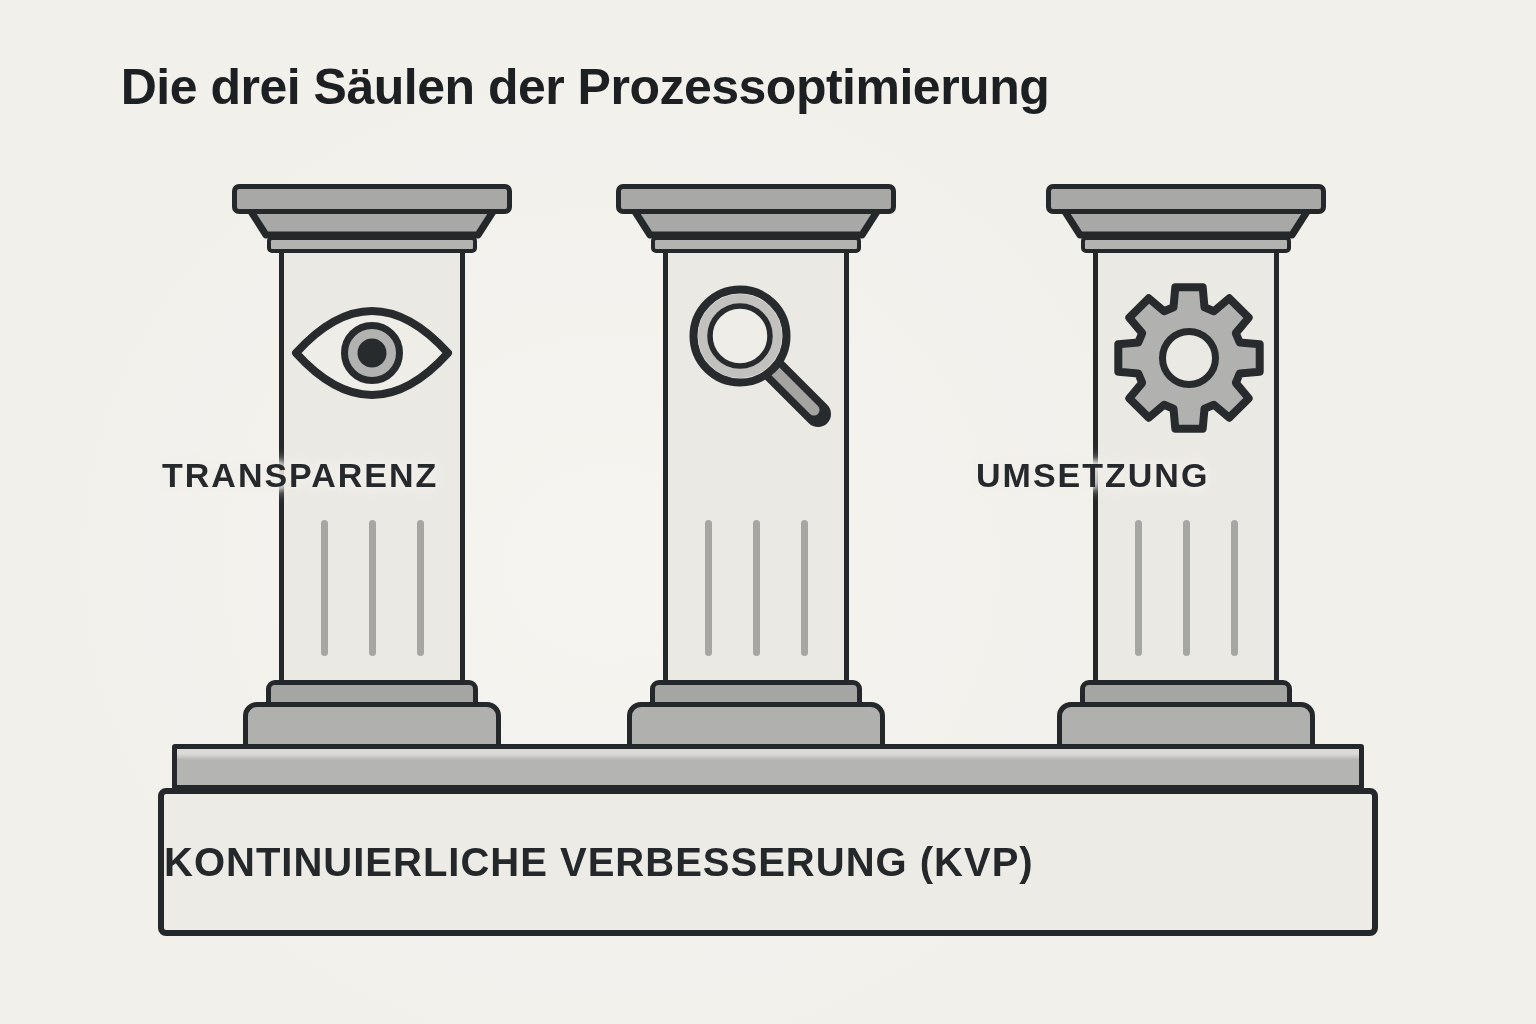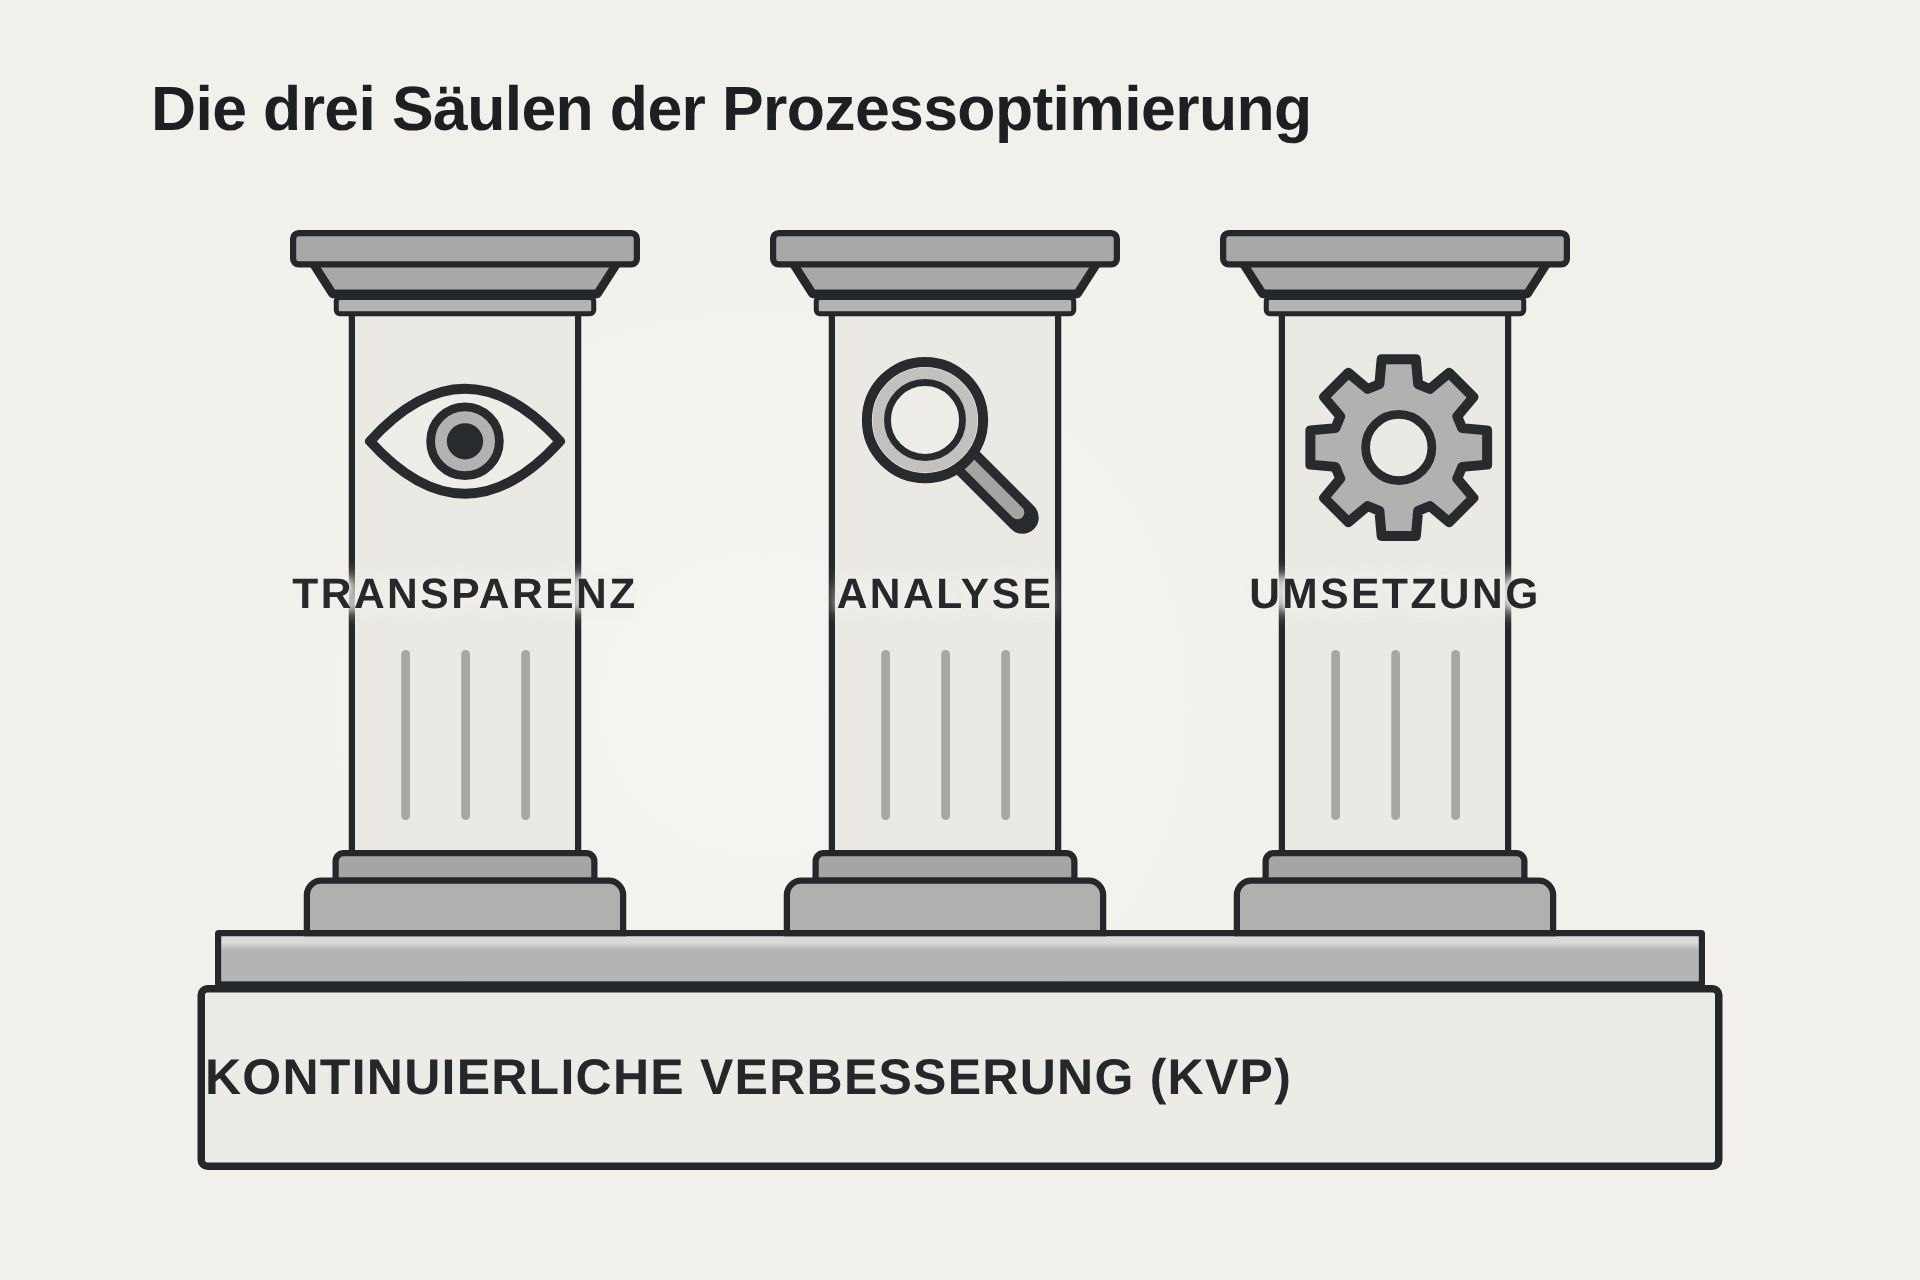--- a/index.html
+++ b/index.html
@@ -17,21 +17,21 @@
   .title {
     position:absolute; top:58px; left:0; right:50px;
     text-align:center;
     font-size:50px; font-weight:700; letter-spacing:-0.5px;
     color:#1d2023;
   }
   
   .pillar { position:absolute; top:0; width:340px; height:1024px; }
   .pillar-transparenz { left:202px; }
   .pillar-analyse     { left:586px; }
-  .pillar-umsetzung   { left:946px; }
+  .pillar-umsetzung   { left:1016px; }
 
   .cap-slab {
     position:absolute; top:184px; left:30px; width:280px; height:30px;
     background:#a8a8a7; border:5px solid #24282b; border-radius:7px;
     z-index:3;
   }
   .cap-trap { position:absolute; top:206px; left:44px; z-index:2; }
   .cap-band {
     position:absolute; top:236px; left:65px; width:210px; height:17px;
     background:#b3b3b2; border:4px solid #24282b; border-radius:5px;
@@ -43,21 +43,20 @@
     border-left:5px solid #24282b; border-right:5px solid #24282b;
     z-index:1;
   }
   .icon-svg { position:absolute; z-index:2; }
   .eye-pos  { left:80px; top:293px; }
   .mag-pos  { left:74px; top:266px; }
   .gear-pos { left:78px; top:263px; }
 
   .pillar-label {
     position:absolute; top:456px; left:-40px; width:420px; z-index:4;
-    text-align:center;
     font-size:34px; font-weight:700; letter-spacing:2px;
     color:#26292c;
     text-shadow:0 0 6px #f1efea, 0 0 6px #f1efea, 0 0 10px #f1efea,
                 0 0 14px #f1efea, 0 0 18px #f1efea;
   }
   .flutes {
     position:absolute; top:520px; left:0; width:340px; height:136px;
     display:flex; justify-content:center; gap:41px; z-index:2;
   }
   .flutes i { display:block; width:7px; height:136px; background:#a6a6a5; border-radius:4px; }
@@ -125,21 +124,20 @@
     <div class="cap-slab"></div>
     <div class="cap-band"></div>
     <div class="shaft"></div>
     <svg class="icon-svg mag-pos" width="190" height="190" viewBox="0 0 190 190">
       <line x1="111" y1="101" x2="158" y2="148" stroke="#272b2e" stroke-width="26" stroke-linecap="round"></line>
       <line x1="114" y1="104" x2="154" y2="144" stroke="#a5a4a1" stroke-width="11" stroke-linecap="round"></line>
       <circle cx="80" cy="70" r="46.5" fill="#efede8" stroke="#272b2e" stroke-width="8"></circle>
       <circle cx="80" cy="70" r="37" fill="none" stroke="#c2c1be" stroke-width="10"></circle>
       <circle cx="80" cy="70" r="30" fill="none" stroke="#272b2e" stroke-width="5.5"></circle>
     </svg>
-    <div class="pillar-label">ANALYSE</div>
     <div class="flutes">
         <i></i>
         <i></i>
         <i></i>
       </div>
     <div class="base-upper"></div>
     <div class="base-lower"></div>
   </div>
 
   <div class="pillar pillar-umsetzung">

